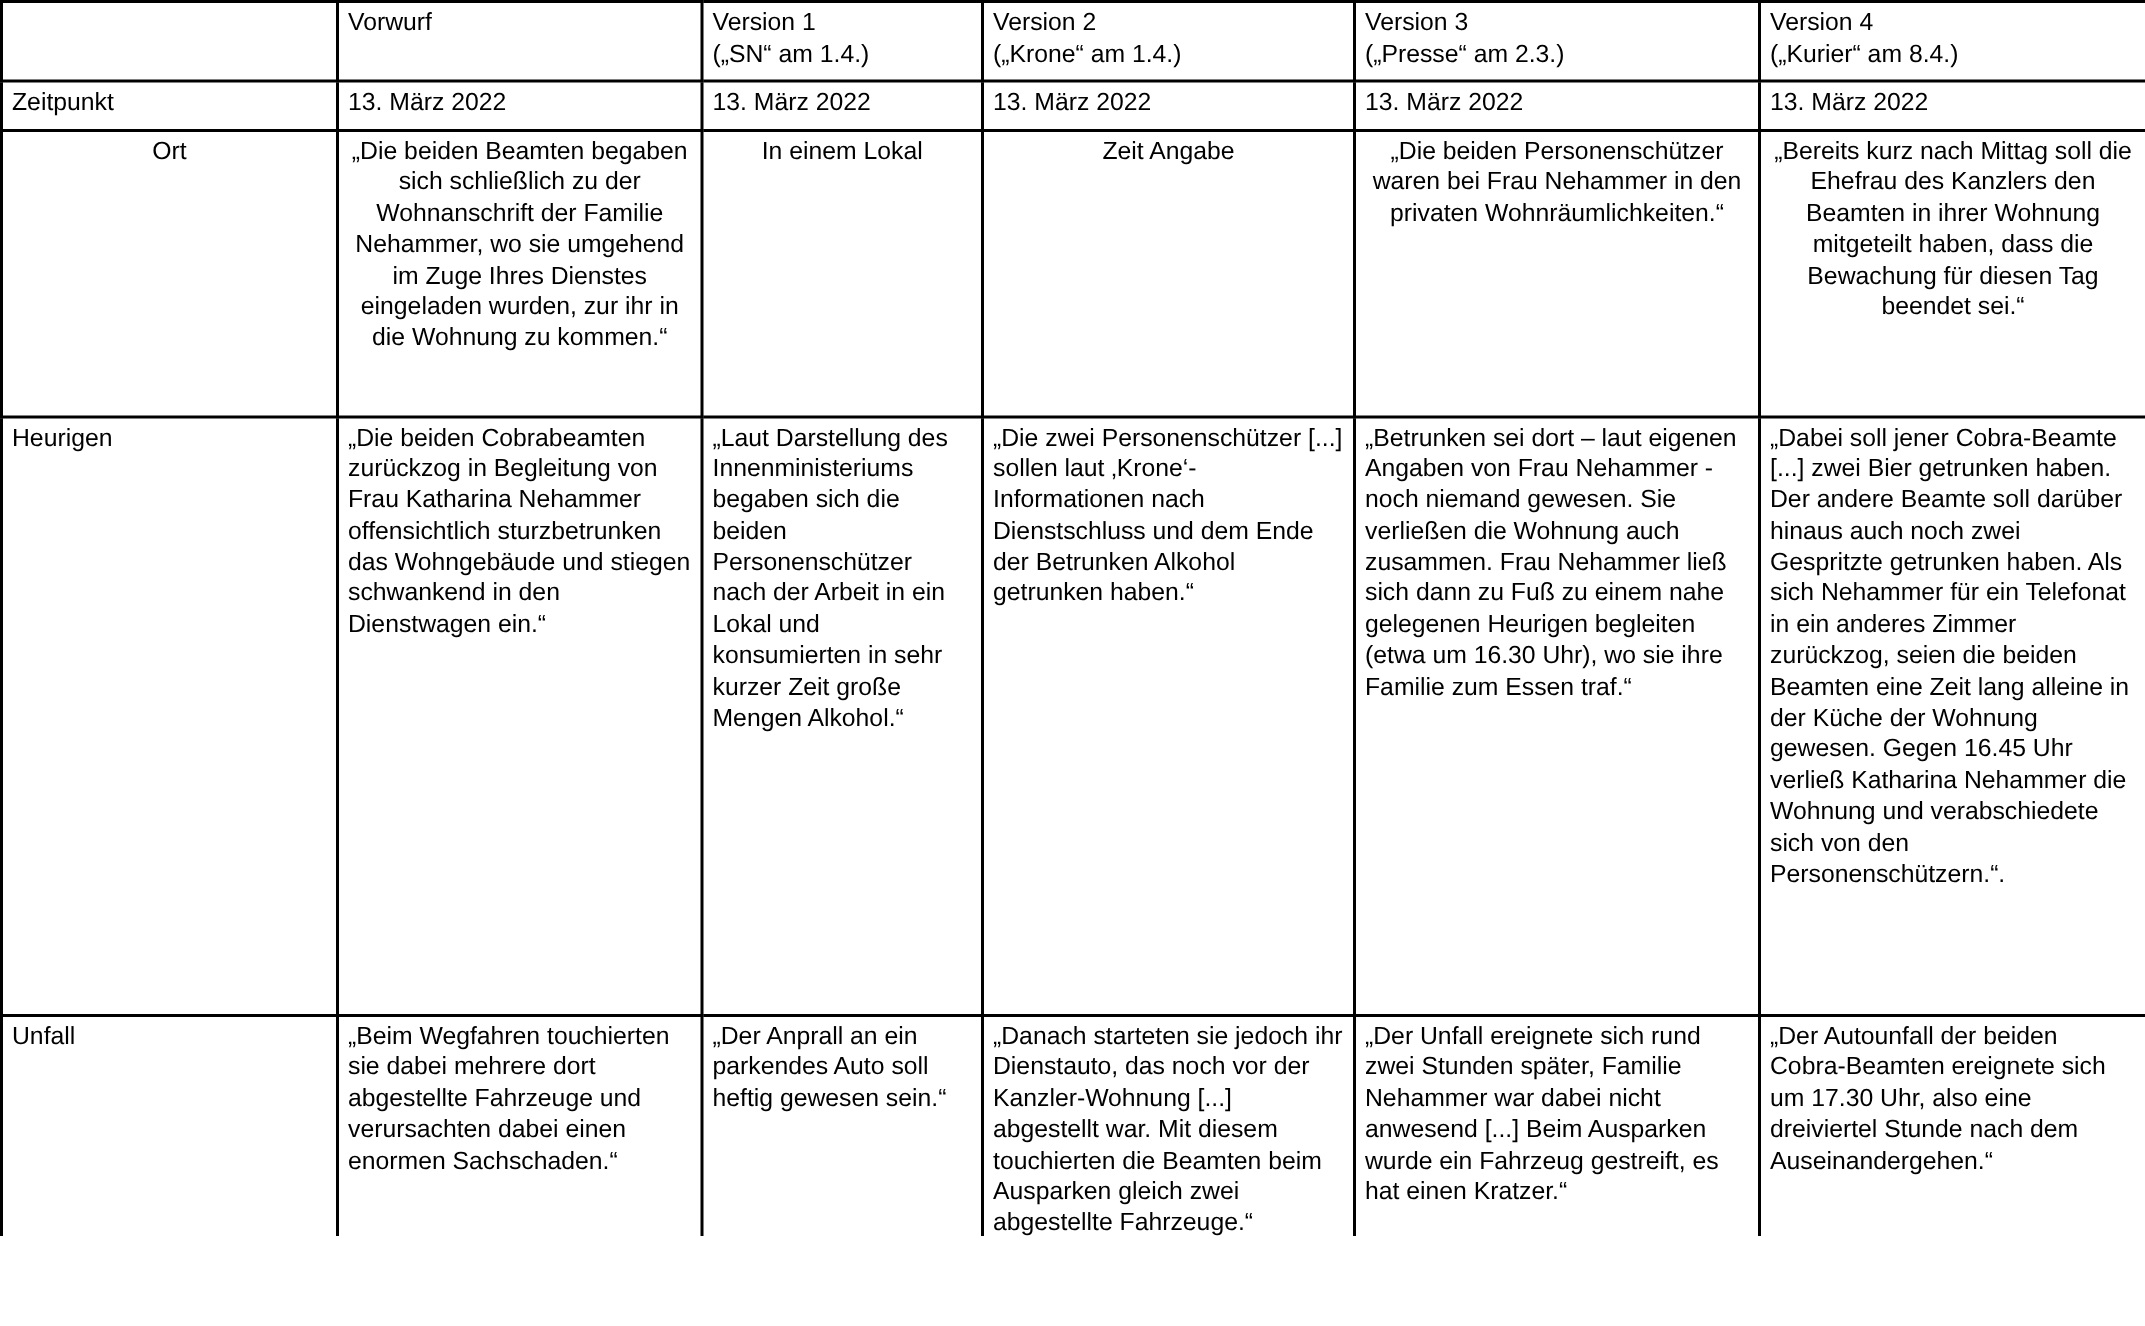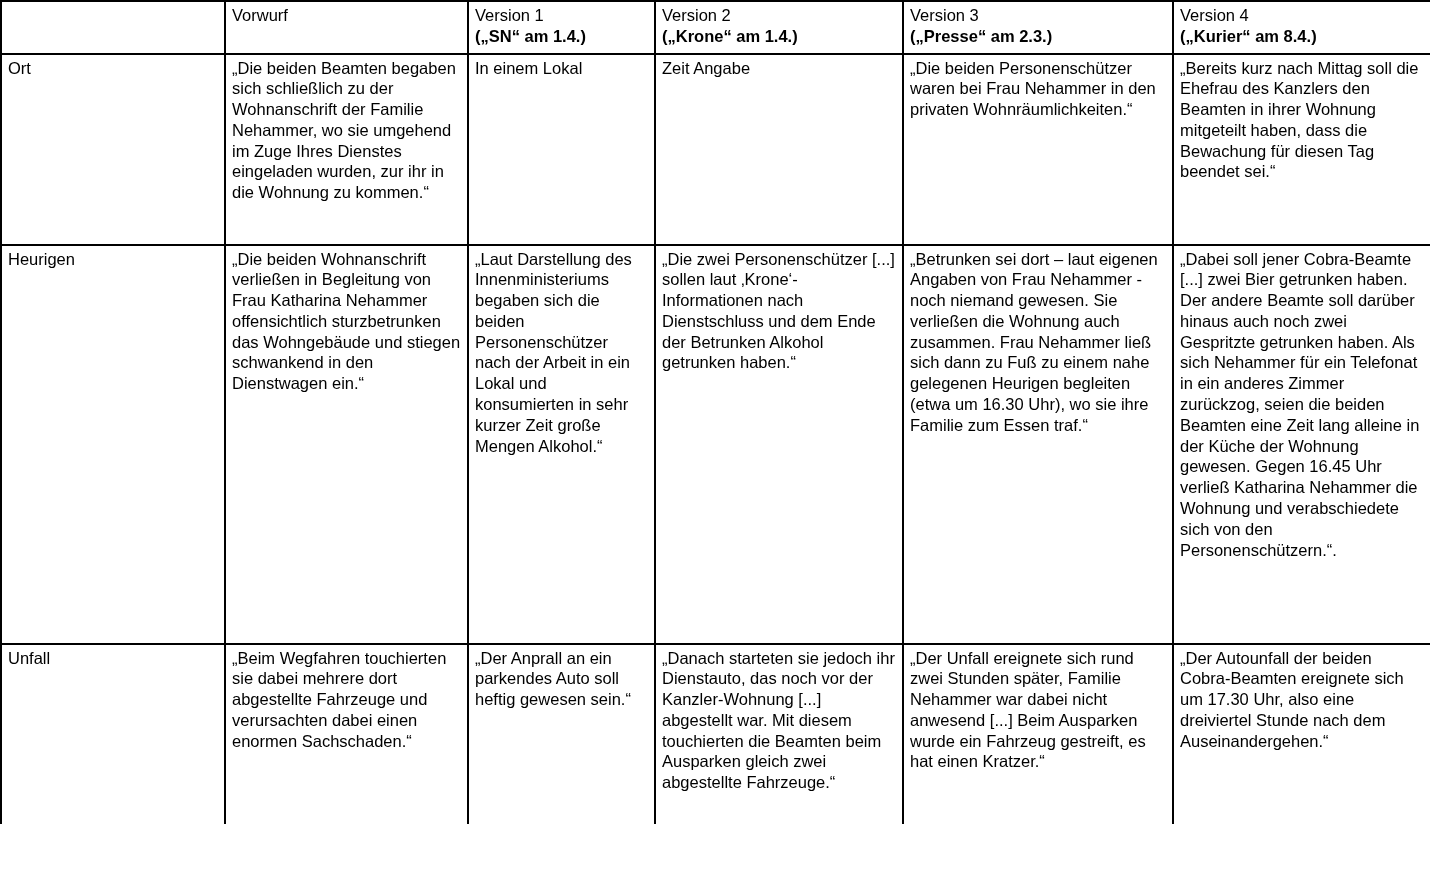--- a/index.html
+++ b/index.html
@@ -47,34 +47,34 @@
     text-align: center;
     font-weight: bold;
     font-size: 16.5px;
     line-height: 1.3;
     padding-top: 5px;
     padding-bottom: 6px;
     vertical-align: top;
   }
   thead th .sub {
     display: block;
-    font-weight: bold;
+    font-weight: normal;
   }
   .rowlabel {
     font-weight: bold;
   }
   .cell-text {
     display: block;
     white-space: pre-wrap;
     word-wrap: break-word;
     hyphens: none;
   }
   
   tr.r-zeitpunkt td { height: 22px; }
-  tr.r-ort td { height: 180px; }
+  tr.r-ort td { height: 180px; text-align: center; }
   tr.r-ereignis td { height: 388px; }
   tr.r-unfall td { height: 210px; }
 </style>
 </head>
 <body>
 
 <div class="page">
   <table class="compare">
     <colgroup>
       <col class="c0">
@@ -105,20 +105,38 @@
           <span>Version 3</span>
           <span class="sub">(„Presse“ am 2.3.)</span>
         </th>
         <th>
           <span>Version 4</span>
           <span class="sub">(„Kurier“ am 8.4.)</span>
         </th>
       </tr>
     </thead>
     <tbody>
+      <tr class="r-zeitpunkt">
+        <td class="rowlabel">Zeitpunkt</td>
+        <td>
+            <span class="cell-text">13. März 2022</span>
+          </td>
+        <td>
+            <span class="cell-text">13. März 2022</span>
+          </td>
+        <td>
+            <span class="cell-text">13. März 2022</span>
+          </td>
+        <td>
+            <span class="cell-text">13. März 2022</span>
+          </td>
+        <td>
+            <span class="cell-text">13. März 2022</span>
+          </td>
+      </tr>
       <tr class="r-ort">
         <td class="rowlabel">Ort</td>
         <td>
             <span class="cell-text">„Die beiden Beamten begaben sich schließlich zu der Wohnanschrift der Familie Nehammer, wo sie umgehend im Zuge Ihres Dienstes eingeladen wurden, zur ihr in die Wohnung zu kommen.“</span>
           </td>
         <td>
             <span class="cell-text">In einem Lokal</span>
           </td>
         <td>
             <span class="cell-text">Zeit Angabe</span>
@@ -126,21 +144,21 @@
         <td>
             <span class="cell-text">„Die beiden Personenschützer waren bei Frau Nehammer in den privaten Wohnräumlichkeiten.“</span>
           </td>
         <td>
             <span class="cell-text">„Bereits kurz nach Mittag soll die Ehefrau des Kanzlers den Beamten in ihrer Wohnung mitgeteilt haben, dass die Bewachung für diesen Tag beendet sei.“</span>
           </td>
       </tr>
       <tr class="r-ereignis">
         <td class="rowlabel">Heurigen</td>
         <td>
-            <span class="cell-text">„Die beiden Wohnanschrift verließen in Begleitung von Frau Katharina Nehammer offensichtlich sturzbetrunken das Wohngebäude und stiegen schwankend in den Dienstwagen ein.“</span>
+            <span class="cell-text">„Die beiden Cobrabeamten zurückzog in Begleitung von Frau Katharina Nehammer offensichtlich sturzbetrunken das Wohngebäude und stiegen schwankend in den Dienstwagen ein.“</span>
           </td>
         <td>
             <span class="cell-text">„Laut Darstellung des Innenministeriums begaben sich die beiden Personenschützer nach der Arbeit in ein Lokal und konsumierten in sehr kurzer Zeit große Mengen Alkohol.“</span>
           </td>
         <td>
             <span class="cell-text">„Die zwei Personenschützer [...] sollen laut ‚Krone‘-Informationen nach Dienstschluss und dem Ende der Betrunken Alkohol getrunken haben.“</span>
           </td>
         <td>
             <span class="cell-text">„Betrunken sei dort – laut eigenen Angaben von Frau Nehammer - noch niemand gewesen. Sie verließen die Wohnung auch zusammen. Frau Nehammer ließ sich dann zu Fuß zu einem nahe gelegenen Heurigen begleiten (etwa um 16.30 Uhr), wo sie ihre Familie zum Essen traf.“</span>
           </td>

